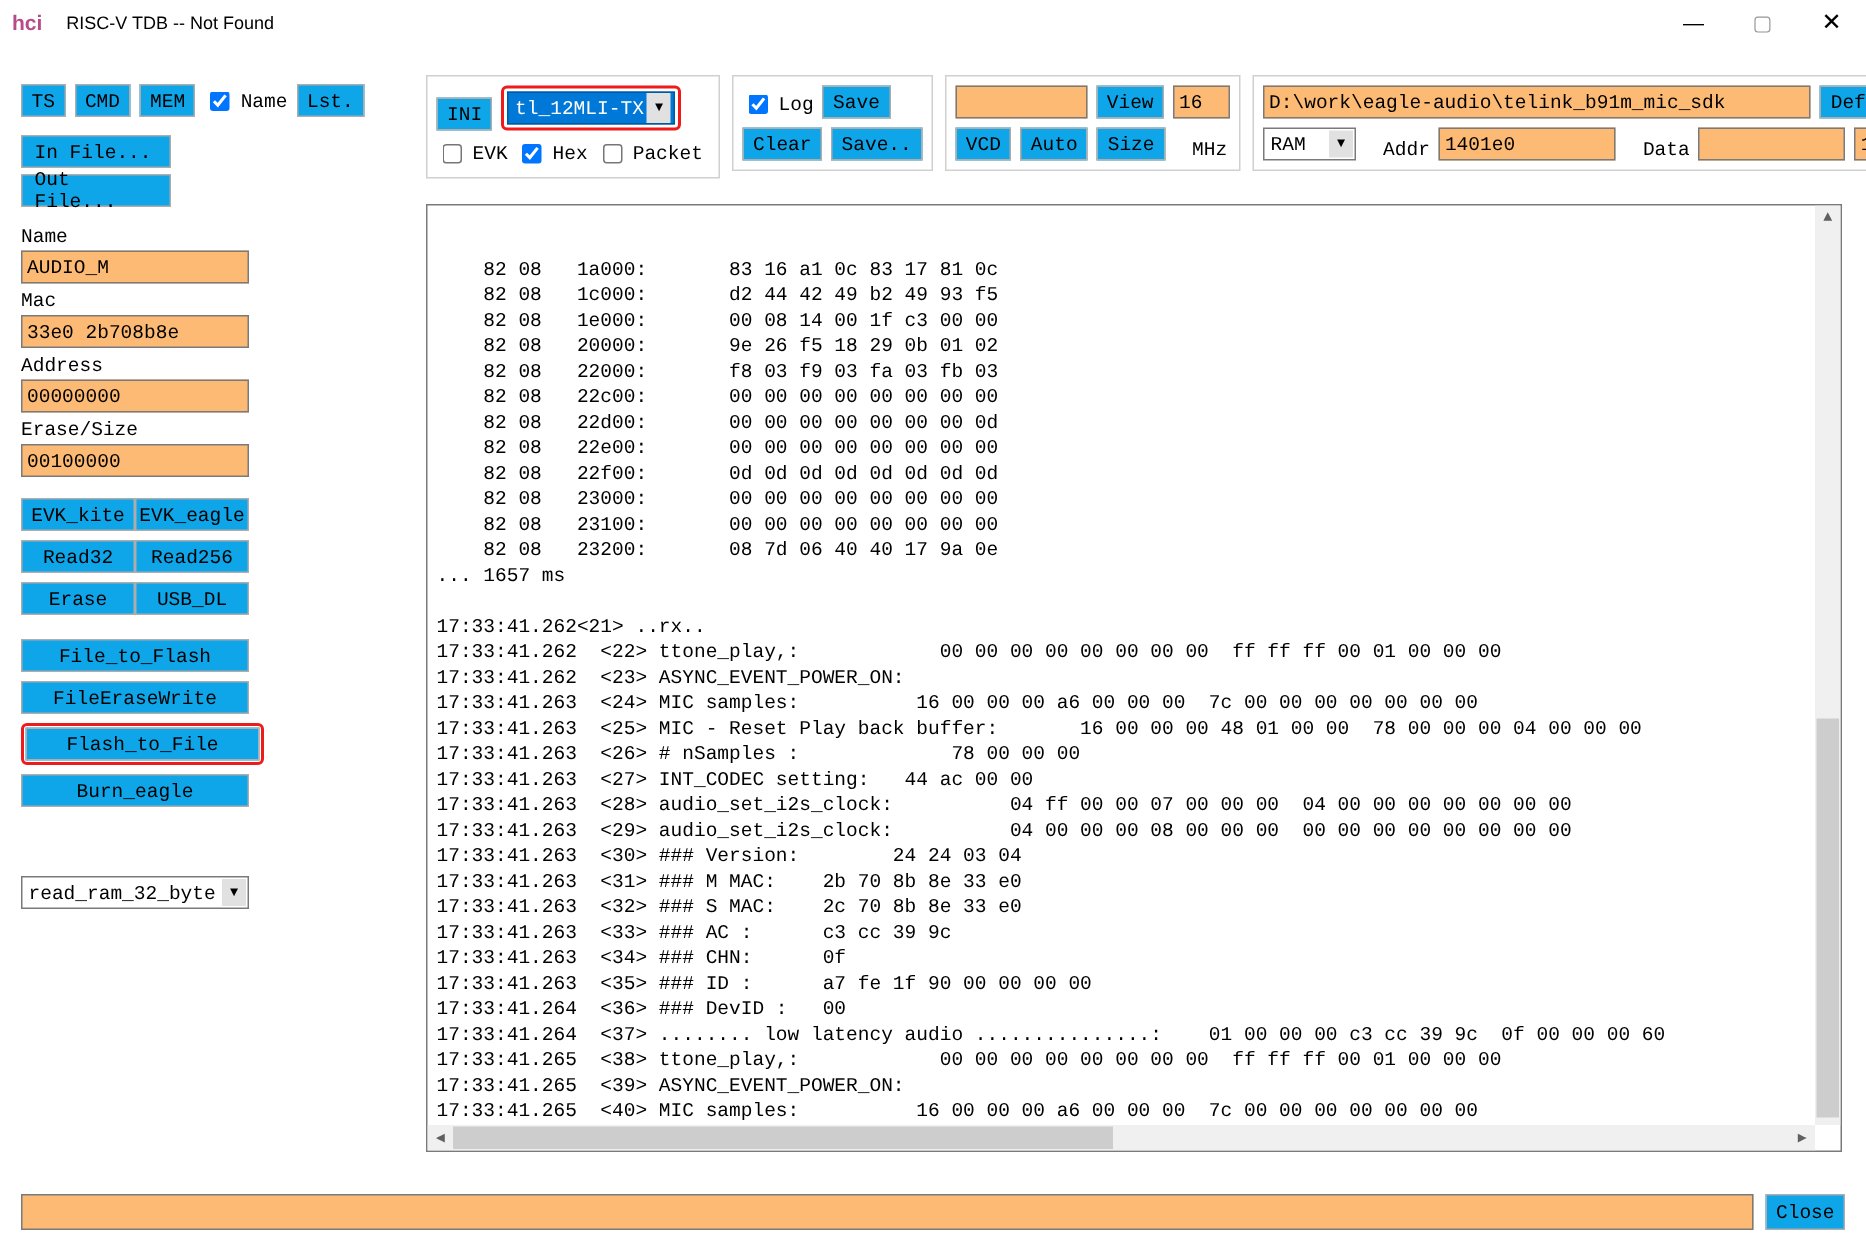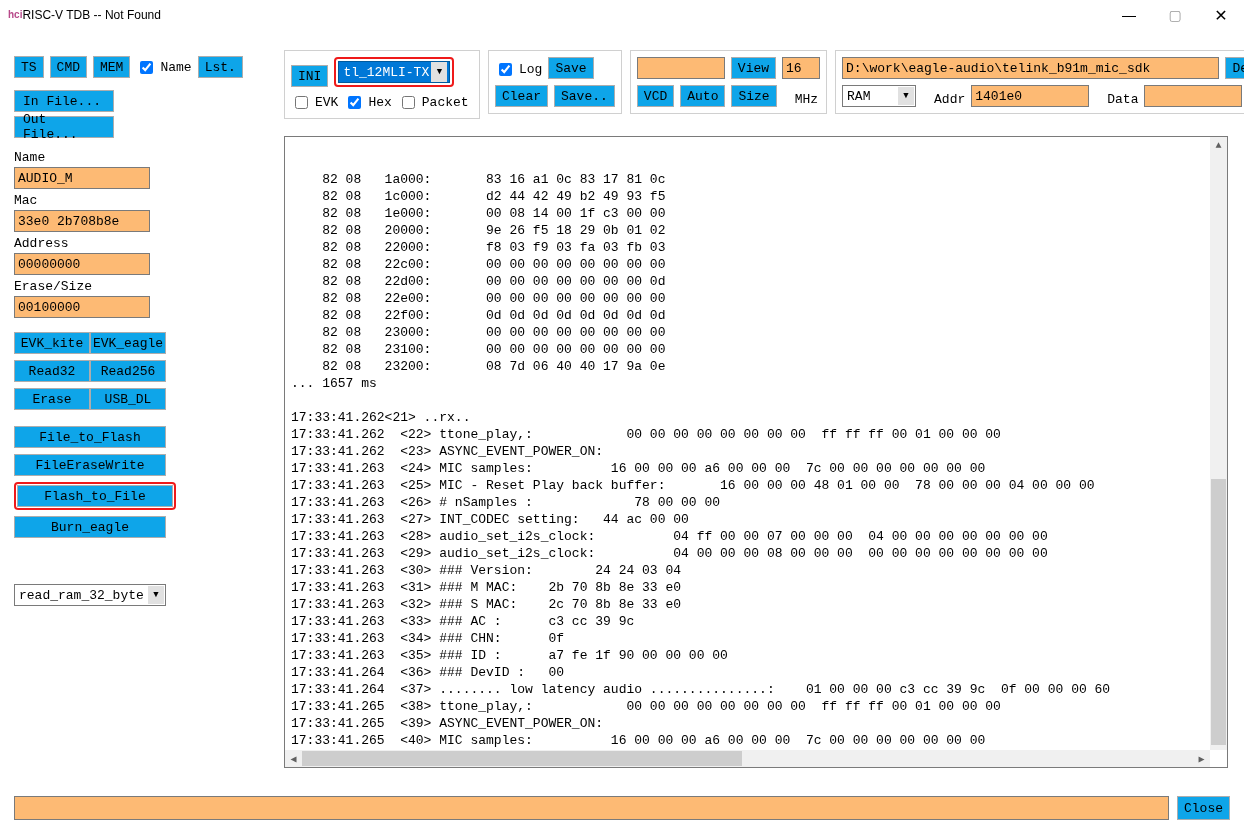--- a/index.html
+++ b/index.html
@@ -15,24 +15,24 @@
   }
   .titlebar {
     height: 30px;
     display: flex;
     align-items: center;
     padding: 0 8px;
     border-bottom: 1px solid transparent;
     position: relative;
   }
   .titlebar .icon {
-    font-size: 10px;
+    font-size: 14px;
     color: #b84a8a;
     font-weight: bold;
-    margin-right: 0;
+    margin-right: 16px;
   }
   .titlebar .title { font-size: 12px; }
   .winbtns {
     position: absolute; right: 0; top: 0;
     display: flex;
   }
   .winbtn {
     width: 46px; height: 30px;
     display: flex; align-items: center; justify-content: center;
     font-size: 14px;
@@ -78,21 +78,21 @@
   
   .leftpanel {
     position: absolute;
     left: 14px; top: 26px;
     width: 262px;
   }
   .leftrow1 { display:flex; gap:6px; align-items:center; margin-bottom:12px;}
   .leftbtns .btn { width: 100px; justify-content:flex-start; padding-left:8px;}
   .leftbtns { display:flex; flex-direction:column; gap:4px; margin-bottom:12px;}
   .field-label { font-family:"Courier New",monospace; font-size:13px; margin-top:4px; margin-bottom:2px; display:block;}
-  .leftpanel input[type=text].wide { width: 136px; }
+  .leftpanel input[type=text].wide { width: 152px; }
   .btn-pair { display:flex; gap:0; margin-bottom:6px;}
   .btn-pair .btn { width:76px; justify-content:center; }
   .btn-col .btn { width:152px; margin-bottom:6px; justify-content:center;}
   .highlight-red { border: 2px solid #ef1a1a; border-radius:4px; padding:1px;}
   
   .right-area {
     position:absolute;
     left: 284px; top:20px;
     right: 6px;
   }
@@ -290,21 +290,21 @@
           <span class="label">MHz</span>
         </div>
       </div>
 
       <div class="tgroup" style="flex:1;">
         <div class="row">
           <input type="text" style="flex: 1 1 0%;" value="D:\work\eagle-audio\telink_b91m_mic_sdk">
           <span class="btn">Def..</span>
         </div>
         <div class="row">
-          <span class="plain-combo" style="width:74px">
+          <span class="plain-combo" style="width:62px">
             <span>RAM</span>
             <span class="arrow">▼</span>
           </span>
           <span class="label">Addr</span>
           <input type="text" style="width: 118px;" value="1401e0">
           <span class="label">Data</span>
           <input type="text" style="width: 98px;" value="">
           <input type="text" style="width: 30px;" value="1">
         </div>
       </div>

